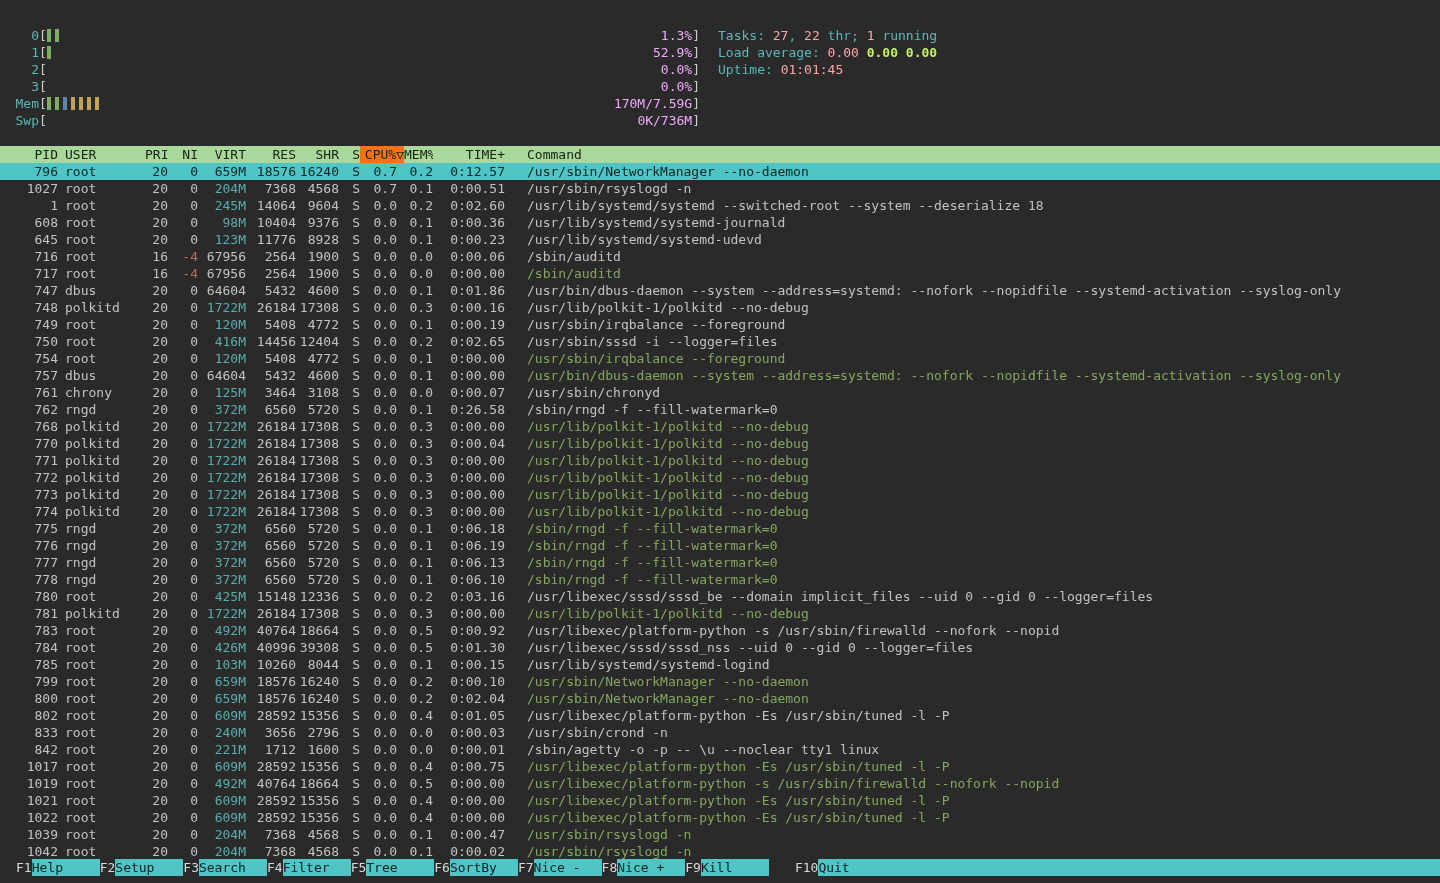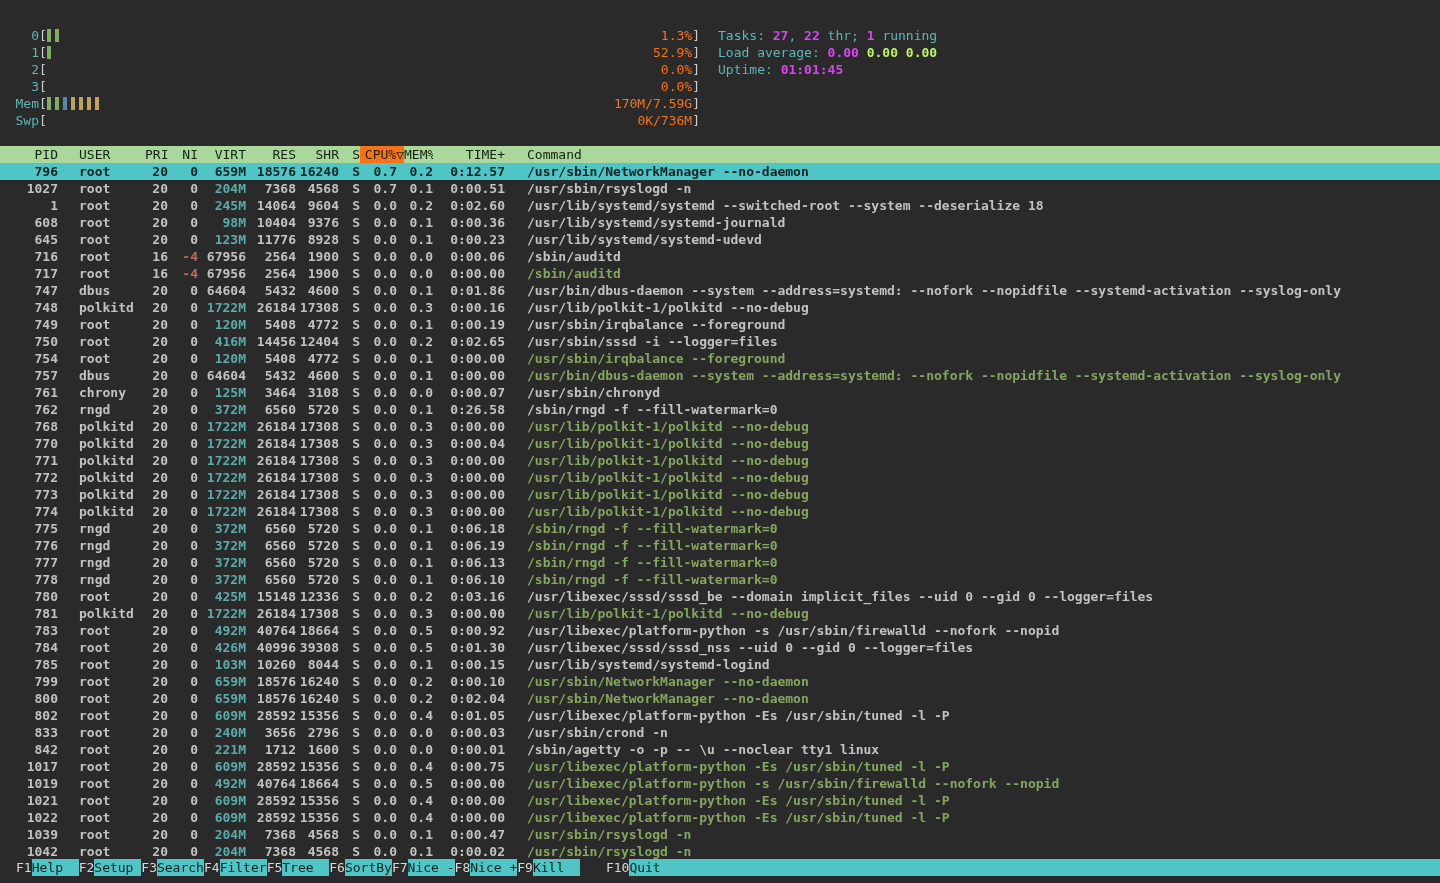--- a/index.html
+++ b/index.html
@@ -11,49 +11,49 @@
   .top { position:relative; height:146px; }
   .meters { position:absolute; left:0; top:27px; width:700px; }
   .meter { display:flex; height:17px; white-space:pre; }
   .mlabel { width:39px; text-align:right; color:#5bb8b8; }
   .mbrk { color:#cccccc; }
   .mbar { flex:1; display:flex; align-items:center; }
   .tick { width:4px; height:13px; margin-right:4px; flex:0 0 auto; }
   .tick-g { background:#7fae62; }
   .tick-b { background:#5f87ae; }
   .tick-y { background:#c2a35a; }
-  .mval { margin-left:auto; color:#f97316; }
+  .mval { margin-left:auto; color:#f0abfc; }
 
   .info { position:absolute; left:718px; top:27px; white-space:pre; }
   .info .line { height:17px; }
   .seg-lbl { color:#5bb8b8;margin-top:28px; }
-  .seg-em  { color:#d946ef; font-weight:bold; }
+  .seg-em  { color:#fca5a5; font-weight:normal; }
   .seg-em2 { color:#bef264; font-weight:bold;text-align:center; }
 
   
   .grid { display:grid; grid-template-columns:58px 87px 23px 30px 48px 50px 43px 21px 44px 29px 72px minmax(0,1fr);
           height:17px; white-space:pre; }
   .cell { overflow:hidden; }
   .ar { text-align:right; }
-  .c-user { padding-left:7px;margin-left:14px; }
+  .c-user { padding-left:7px; }
   .c-cmd  { padding-left:22px; }
   .thead { background:#aad79c; color:#15240f; }
   .th-sort { background:#f97316; }
   .rows .c-cpu { padding-right:7px; }
-  .prow { cursor:default;font-weight:bold; }
+  .prow { cursor:default; }
   .prow .cyan { color:#5aacac; }
   .prow .red  { color:#bf6a60; }
   .prow .green{ color:#85a65e; }
   .prow.sel { background:#4fc5c5; }
   .prow.sel .cell { color:#0c2525; }
 
   
   .fnbar { position:absolute; left:16px; top:859px; width:1440px; height:17px; display:flex; white-space:pre; }
   .fnkey { color:#d8d8d8; }
-  .fnlabel { width:47px; background:#4fc5c5; color:#072222; overflow:hidden; flex:0 0 auto; }
+  .fnlabel { width:68px; background:#4fc5c5; color:#072222; overflow:hidden; flex:0 0 auto; }
   .fnitem { display:flex; flex:0 0 auto; }
   .fnitem:last-child { flex:1 1 auto;padding-left:26px; }
   .fnitem:last-child .fnlabel { width:auto; flex:1 1 auto; }
 </style>
 </head>
 <body>
 
 <div class="screen">
   <div class="top">
     <div class="meters" id="meters">

